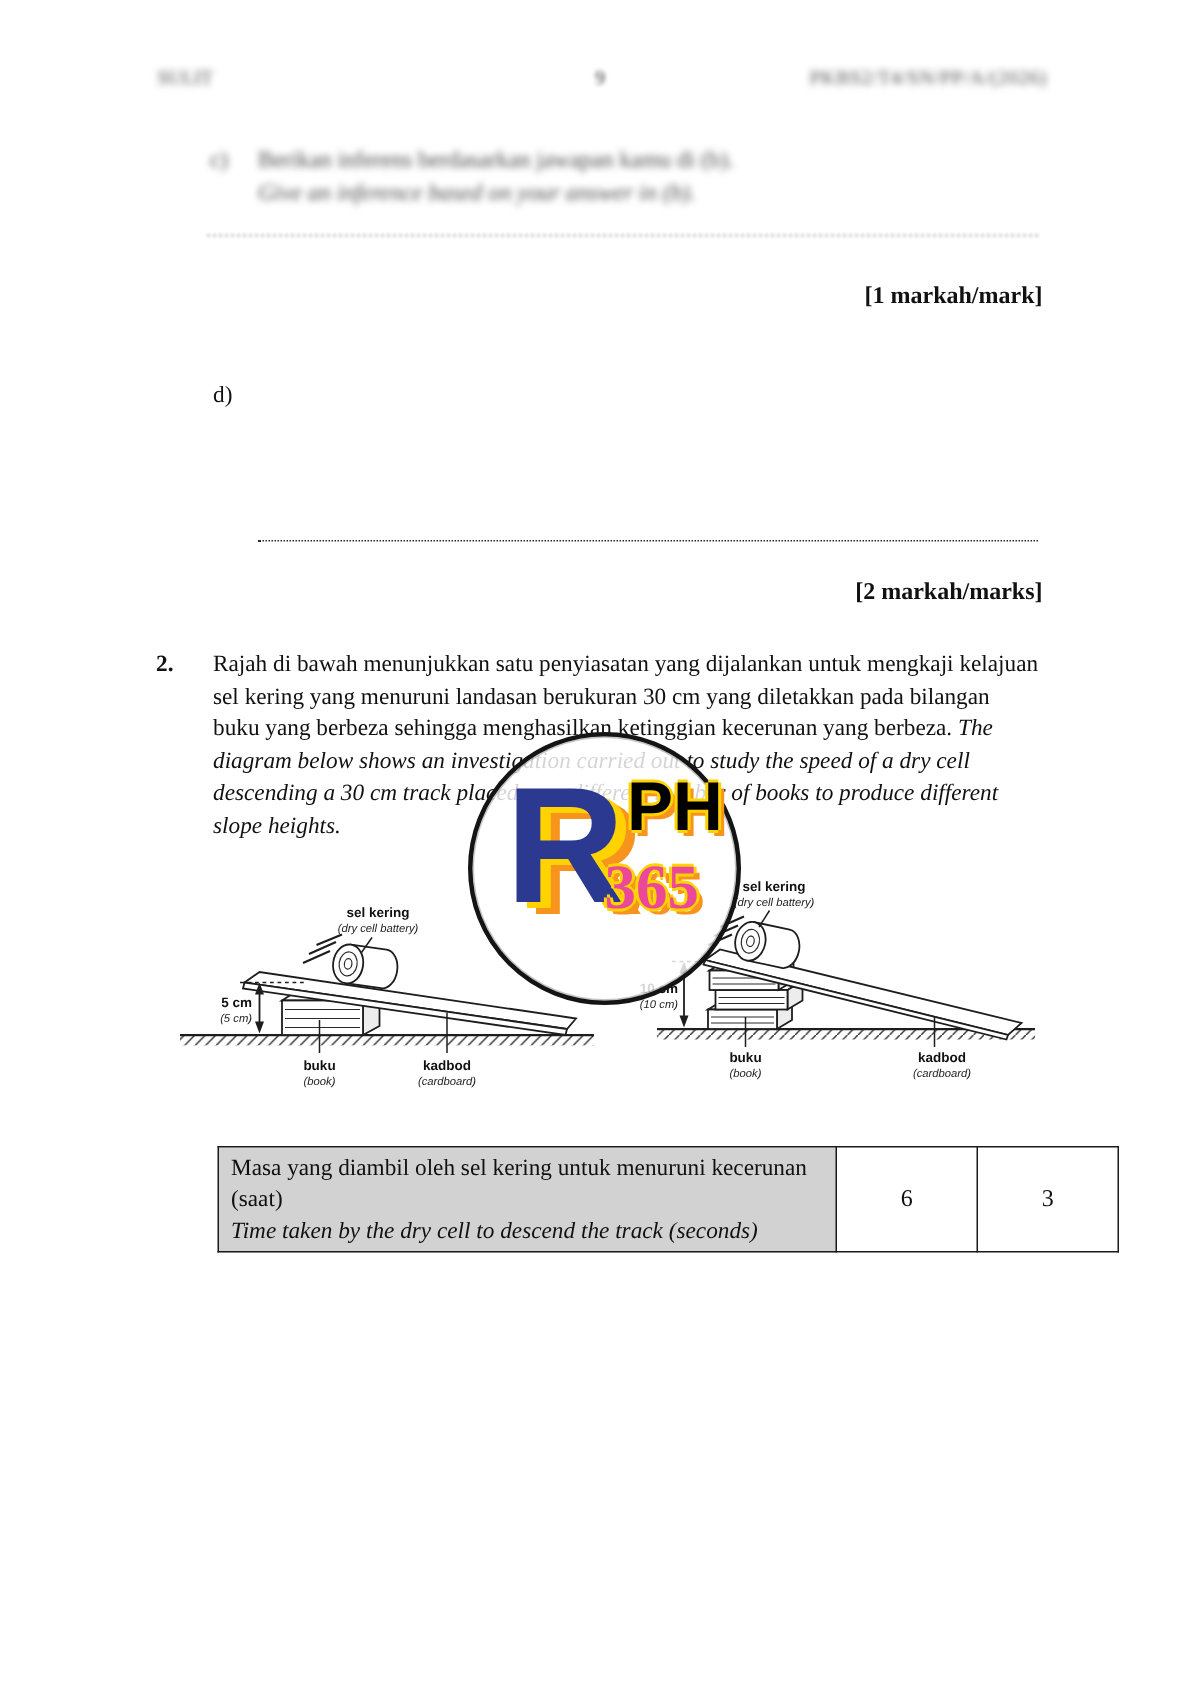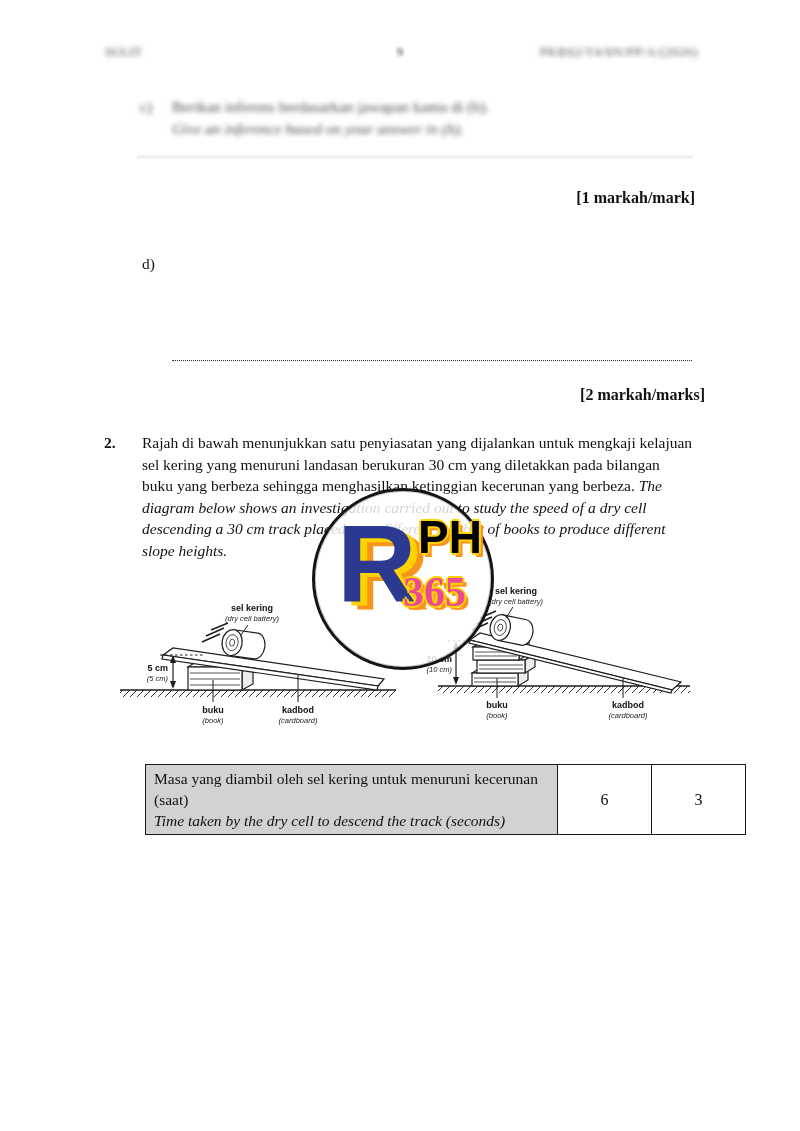--- a/index.html
+++ b/index.html
@@ -96,21 +96,21 @@
   <div class="abs marks" style="left:395px;top:189px;width:300px;">[1 markah/mark]</div>
 
   <div class="abs qrow" style="left:142px;top:253px;width:554px;">
     <span class="qletter">d)</span>
     <span style="width:524px;">
     </span>
   </div>
 
   <div class="abs ansline" style="left:172px;top:352px;width:520px;"></div>
 
-  <div class="abs marks" style="left:405px;top:386px;width:300px;">[2 markah/marks]</div>
+  <div class="abs marks" style="left:395px;top:386px;width:300px;">[2 markah/marks]</div>
 
   <div class="abs qrow" style="left:104px;top:432px;width:592px;">
     <span class="qnum">2.</span>
     <span style="width:552px;">
       <span>Rajah di bawah menunjukkan satu penyiasatan yang dijalankan untuk mengkaji kelajuan sel kering yang menuruni landasan berukuran 30 cm yang diletakkan pada bilangan buku yang berbeza sehingga menghasilkan ketinggian kecerunan  yang berbeza. </span><span class="it">The diagram below shows an investigation carried out to study the speed of a dry cell descending a 30 cm track placed on a different number of books to produce different slope heights.</span>
     </span>
   </div>
 
   <svg class="diag" style="left:102px;top:585px;" width="310" height="148" viewBox="0 0 310 148">
     <defs>

